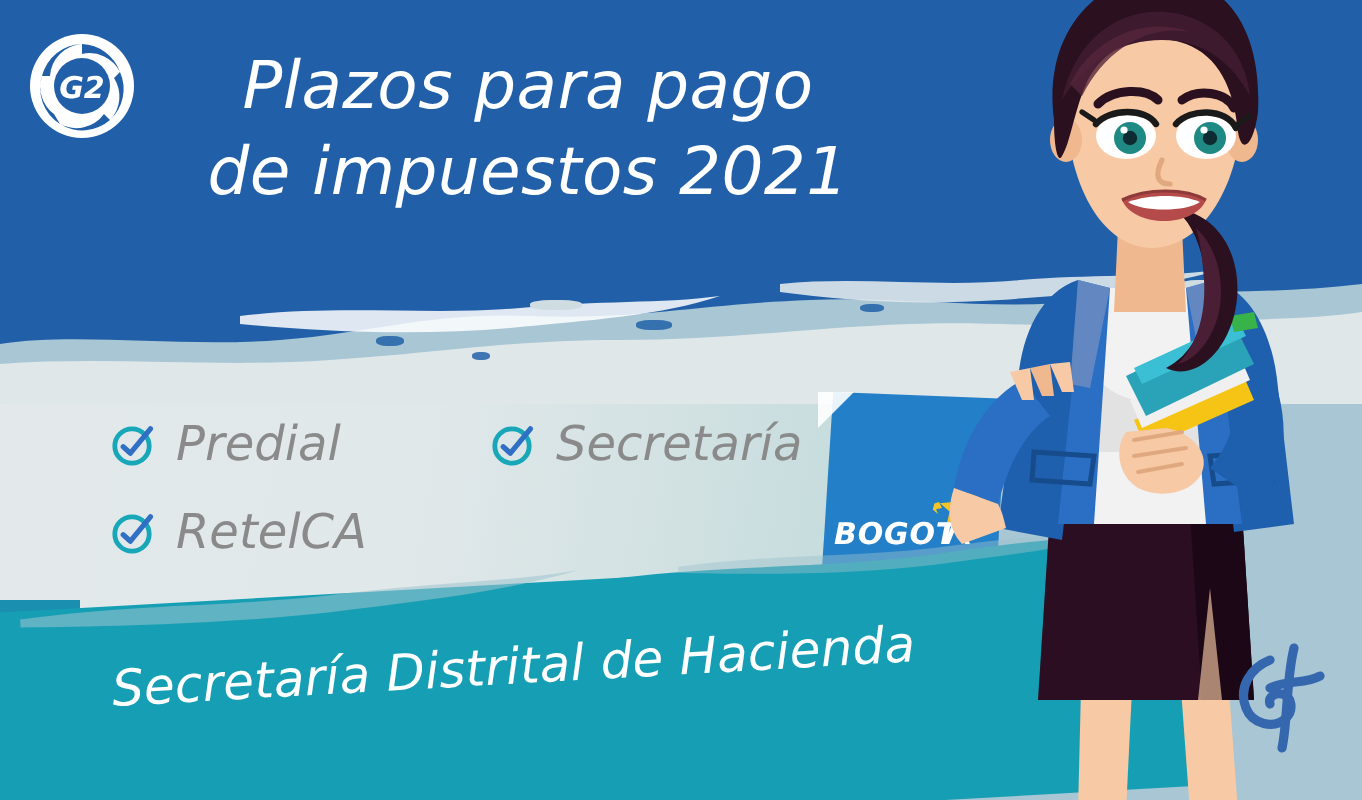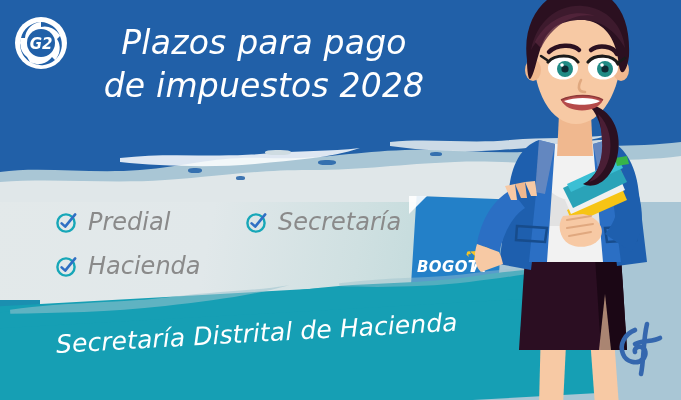--- a/index.html
+++ b/index.html
@@ -162,21 +162,21 @@
         <path d="M41,44 A21,21 0 0,1 16,46 A17,17 0 0,0 38,41 Z"></path>
         <path d="M16,46 A21,21 0 0,1 7,22 A17,17 0 0,0 13,41 Z"></path>
         <path d="M7,22 A21,21 0 0,1 27,6 A17,17 0 0,0 11,22 Z"></path>
       </g>
       <circle cx="27" cy="27" r="14" fill="#2160a8"></circle>
       <text x="27" y="33" text-anchor="middle" font-family="DejaVu Sans, sans-serif" font-size="15" font-weight="bold" fill="#ffffff">G2</text>
     </svg>
   </div>
 
   <div class="headline">Plazos para pago
-de impuestos 2028</div>
+de impuestos 2021</div>
 
   <div class="checklist">
 
     <div class="check-item">
       <svg class="check-icon" viewBox="0 0 24 24">
         <circle cx="11" cy="13" r="8.6" fill="none" stroke="#17a7b8" stroke-width="2.4"></circle>
         <path d="M6.6,13.4 L10.2,16.6 L20.2,4.4" fill="none" stroke="#2f6fc4" stroke-width="2.6" stroke-linecap="round" stroke-linejoin="round"></path>
       </svg>
       <span class="check-label">Predial</span>
     </div>
@@ -188,21 +188,21 @@
         <path d="M6.6,13.4 L10.2,16.6 L20.2,4.4" fill="none" stroke="#2f6fc4" stroke-width="2.6" stroke-linecap="round" stroke-linejoin="round"></path>
       </svg>
       <span class="check-label">Secretaría</span>
     </div>
 
     <div class="check-item">
       <svg class="check-icon" viewBox="0 0 24 24">
         <circle cx="11" cy="13" r="8.6" fill="none" stroke="#17a7b8" stroke-width="2.4"></circle>
         <path d="M6.6,13.4 L10.2,16.6 L20.2,4.4" fill="none" stroke="#2f6fc4" stroke-width="2.6" stroke-linecap="round" stroke-linejoin="round"></path>
       </svg>
-      <span class="check-label">Hacienda</span>
+      <span class="check-label">RetelCA</span>
     </div>
   </div>
 
   <div class="doc">
     <div class="doc-paper"></div>
     <div class="doc-fold"></div>
     <svg class="doc-brand" viewBox="0 0 78 34">
 
       <g>
         <path d="M62,3 L64.6,9 L71,9.6 L66.2,13.8 L67.6,20 L62,16.8 L56.4,20 L57.8,13.8 L53,9.6 L59.4,9 Z" fill="#f5c426"></path>

